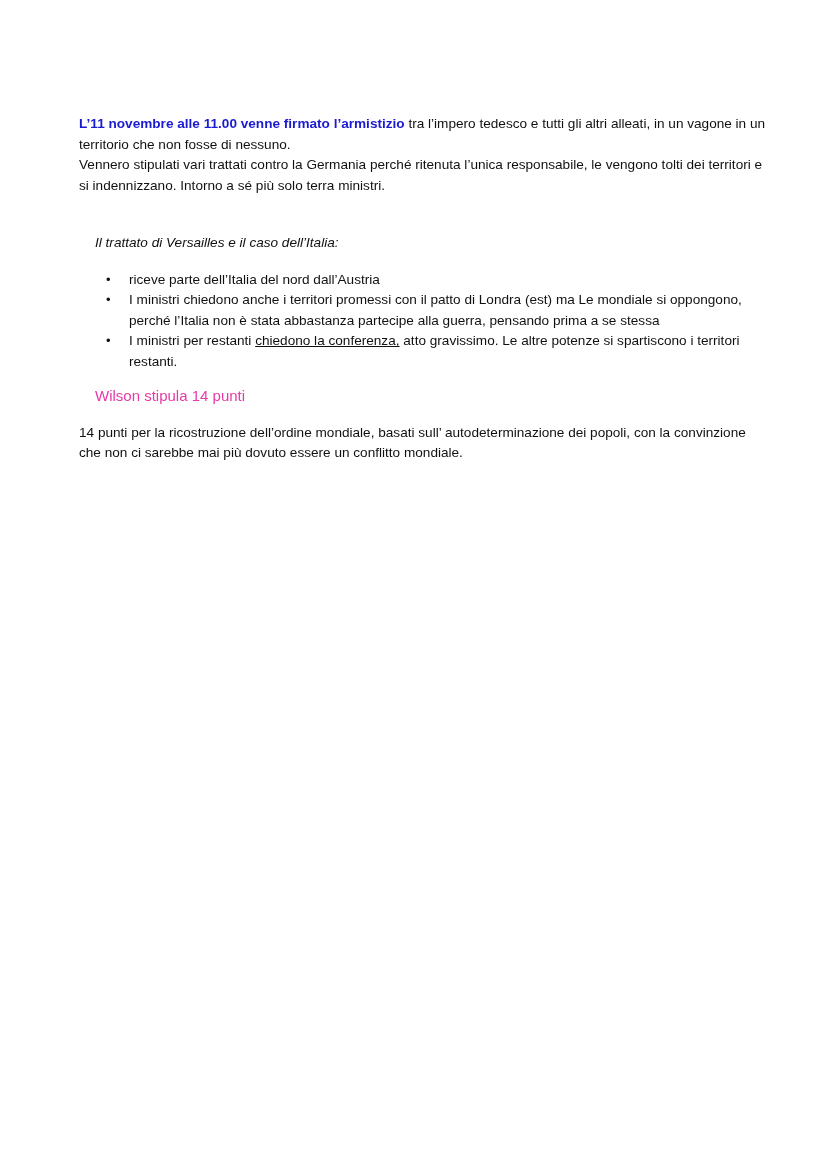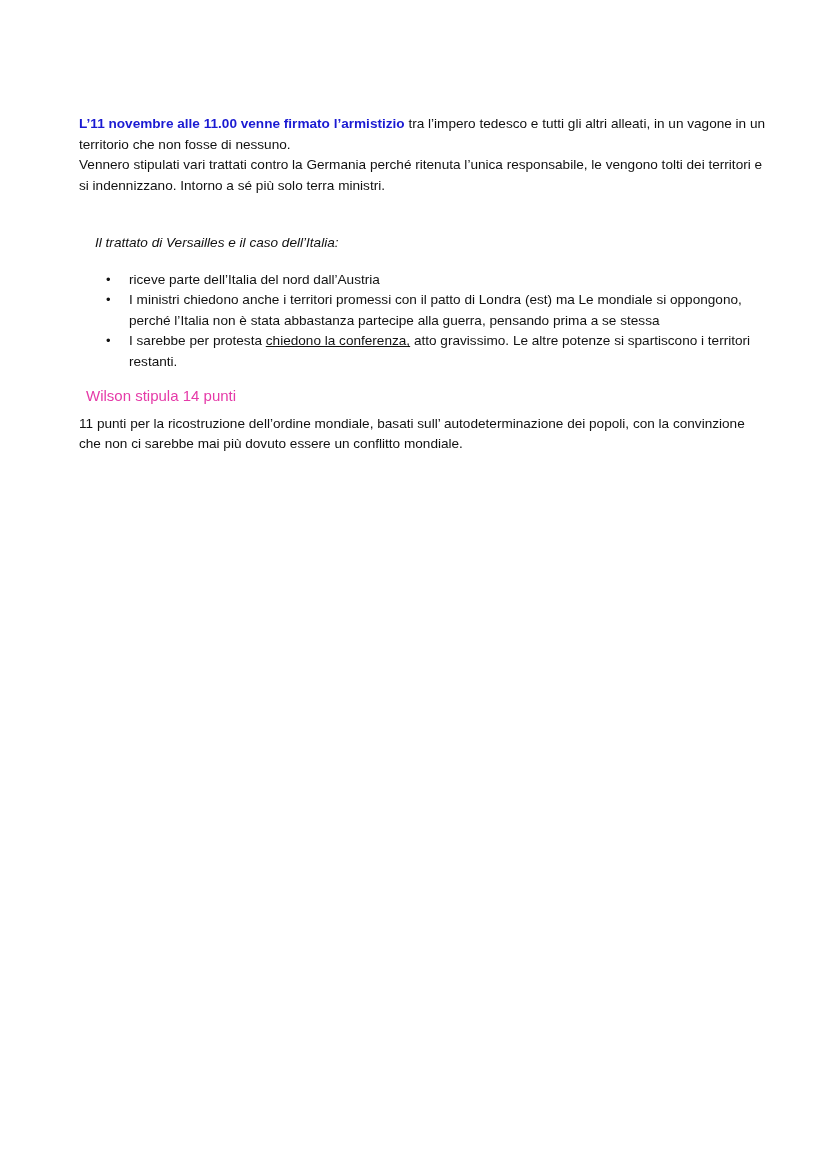--- a/index.html
+++ b/index.html
@@ -42,21 +42,21 @@
     ul.bullets li .bullet {
       position: absolute;
       left: 27px;
       top: 0;
       font-size: 13px;
     }
     .underline { text-decoration: underline; }
     .pink-heading {
       color: #e53aa8;
       font-size: 15px;
-      margin: 7px;
+      margin: 16px;
       margin-top: 12px;
       line-height: 22px;
     }
   </style>
 </head>
 <body>
 
 <div class="page">
 
   <p class="p"><span class="blue-bold">L’11 novembre alle 11.00 venne firmato l’armistizio</span><span> tra l’impero tedesco e tutti gli altri alleati, in un vagone in un territorio che non fosse di nessuno.</span></p>
@@ -71,21 +71,21 @@
     <li>
       <span class="bullet">•</span>
       <span>riceve parte dell’Italia del nord dall’Austria</span>
     </li>
     <li>
       <span class="bullet">•</span>
       <span>I ministri chiedono anche i territori promessi con il patto di Londra (est) ma Le mondiale si oppongono, perché l’Italia non è stata abbastanza partecipe alla guerra, pensando prima a se stessa</span>
     </li>
     <li>
       <span class="bullet">•</span>
-      <span>I sarebbe per protesta </span><span class="underline">chiedono la conferenza,</span><span> atto gravissimo. Le altre potenze si spartiscono i territori restanti.</span>
+      <span>I ministri per restanti </span><span class="underline">chiedono la conferenza,</span><span> atto gravissimo. Le altre potenze si spartiscono i territori restanti.</span>
     </li>
   </ul>
 
   <p class="pink-heading">Wilson stipula 14 punti</p>
 
-  <p class="p">11 punti per la ricostruzione dell’ordine mondiale, basati sull’ autodeterminazione dei popoli, con la convinzione che non ci sarebbe mai più dovuto essere un conflitto mondiale.</p>
+  <p class="p">14 punti per la ricostruzione dell’ordine mondiale, basati sull’ autodeterminazione dei popoli, con la convinzione che non ci sarebbe mai più dovuto essere un conflitto mondiale.</p>
 
 </div>
 
 </body></html>

